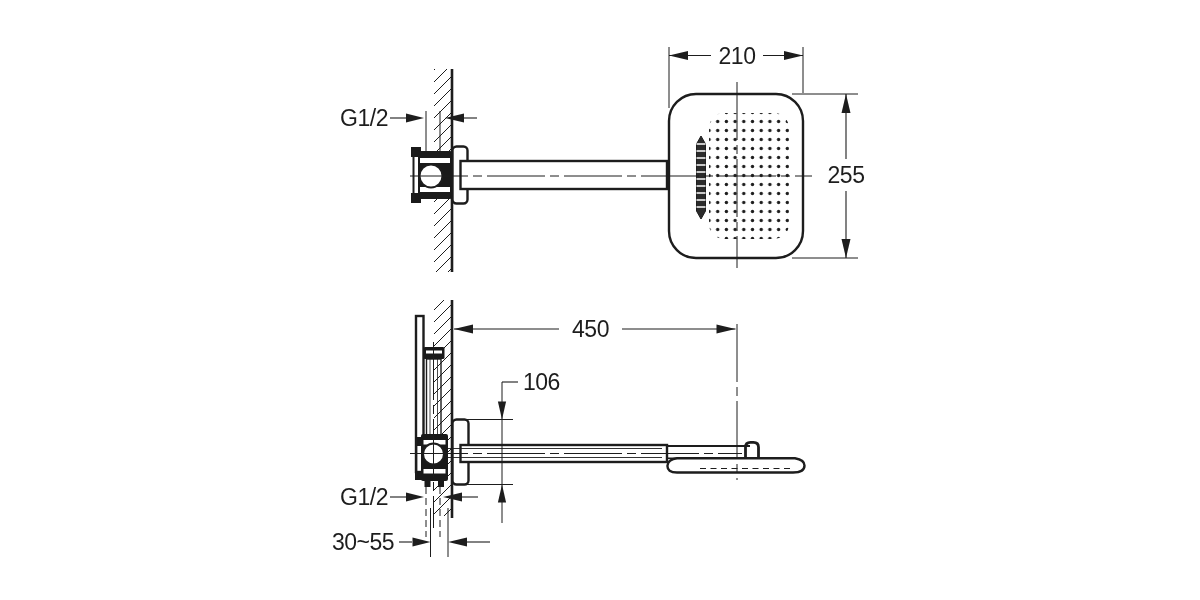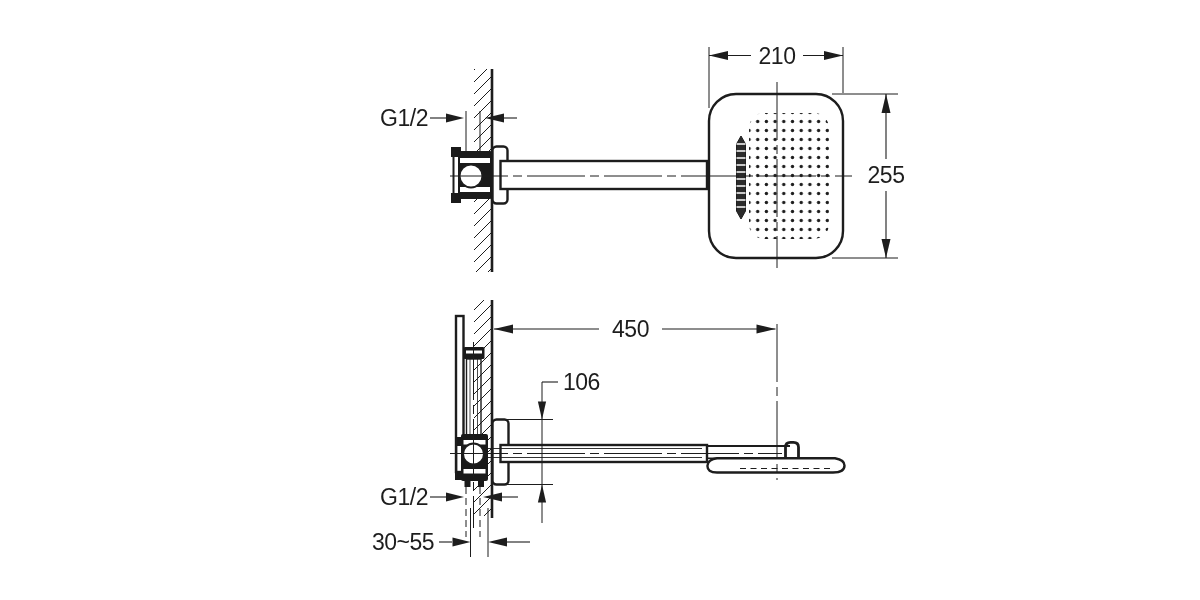--- a/index.html
+++ b/index.html
@@ -3,21 +3,20 @@
 <meta charset="utf-8">
 <style>
   :root{
     --line_color:#1d1d1d;
     --background_color:#ffffff;
   }
   html,body{margin:0;padding:0;background:var(--background_color);}
   .canvas{
     position:relative;width:1116px;height:600px;background:var(--background_color);
     font-family:"Liberation Sans",sans-serif;
-    padding-left:40px;
   }
   svg{display:block}
   .ln{stroke:var(--line_color);fill:none;}
   .thick{stroke-width:2.6;}
   .outline{stroke-width:2.4;fill:#fff;}
   .thin{stroke-width:1;}
   .dim{stroke-width:1.1;}
   .centerline{stroke-width:1;stroke-dasharray:58 5 9 5;}
   .hidden-dash{stroke-width:1;stroke-dasharray:6 4.5;}
   .pipe-dash{stroke-width:1;stroke-dasharray:7 4;}

